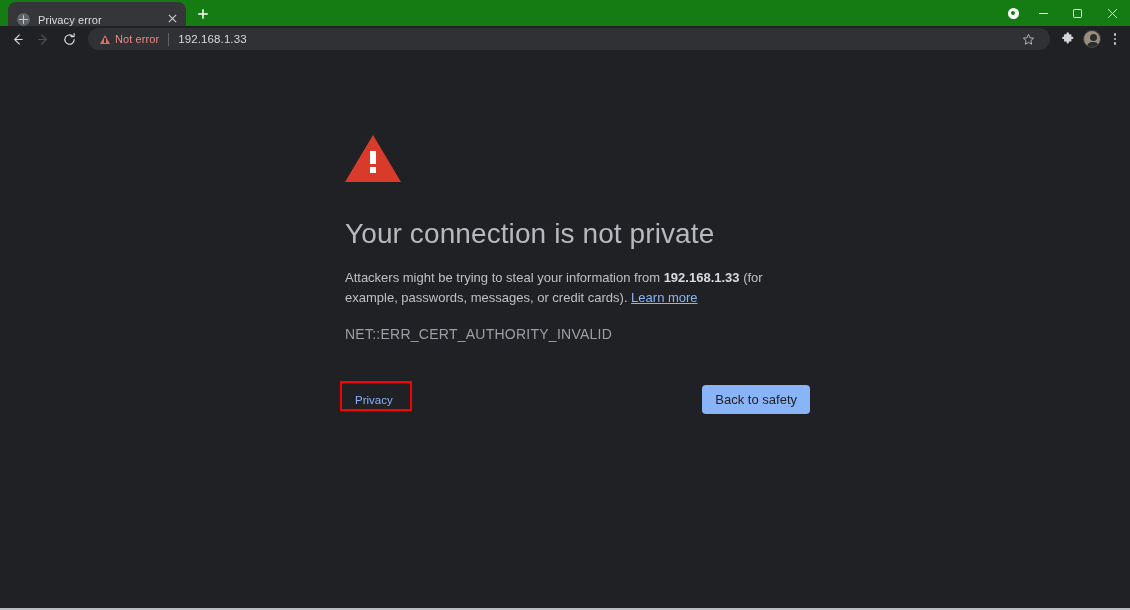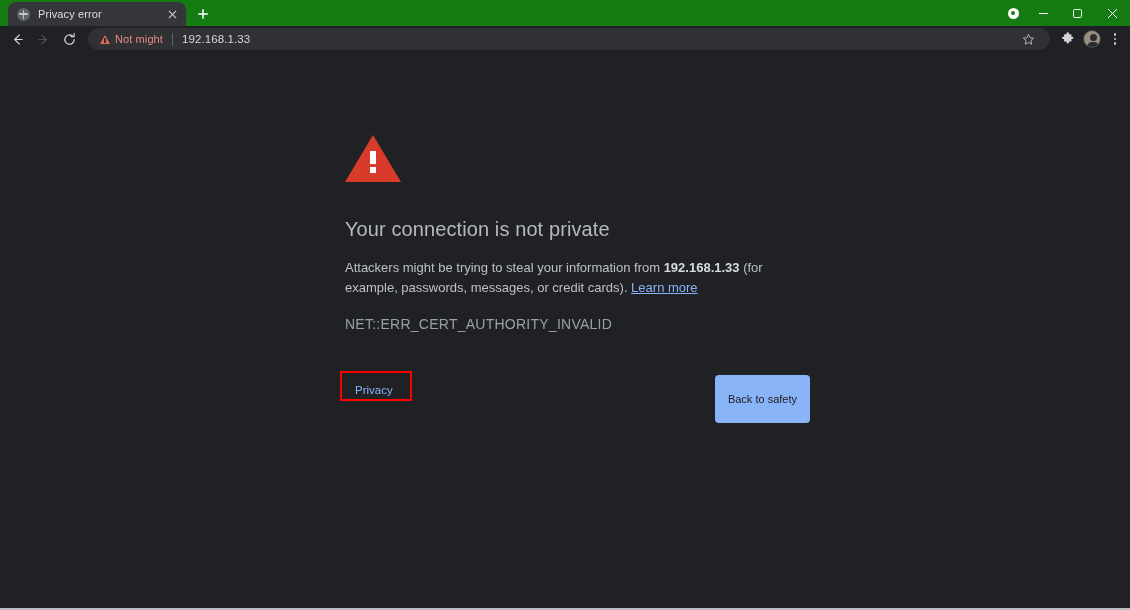--- a/index.html
+++ b/index.html
@@ -17,21 +17,21 @@
     width: 1130px; height: 26px;
     background: #157c14;
     display: flex; align-items: flex-end;
   }
   .tab {
     position: relative;
     margin-left: 8px;
     width: 178px; height: 24px;
     background: #35363a;
     border-radius: 8px 8px 0 0;
-    display: flex; align-items: center;
+    display: flex; align-items: flex-end;
     padding: 0 6px 0 9px;
     cursor: default;
   }
   .tab-favicon {
     width: 13px; height: 13px; flex: 0 0 13px;
     border-radius: 50%;
     background: #5f6368;
     position: relative;
     margin-right: 8px;
   }
@@ -213,21 +213,21 @@
   }
   .tri .bang-top {
     position: absolute; left: -3px; top: 16px;
     width: 6px; height: 13px; background: #fff;
   }
   .tri .bang-dot {
     position: absolute; left: -3px; top: 32px;
     width: 6px; height: 6px; background: #fff;
   }
   h1.err-title {
-    font-size: 20px; font-weight: 400;
+    font-size: 28px; font-weight: 400;
     color: #b6b9bd;
     letter-spacing: .1px;
     margin-bottom: 17px;
     line-height: 1.2;
   }
   p.err-body {
     font-size: 13px; line-height: 1.55;
     color: #bdc0c4;
     max-width: 420px;
     margin-bottom: 18px;
@@ -257,23 +257,23 @@
   .highlight-box {
     position: absolute;
     left: -5px; top: -5px;
     width: 72px; height: 30px;
     border: 2px solid #fe0000;
     pointer-events: none;
   }
   .btn-safety {
     position: absolute; right: -15px; top: -1px;
     background: #8ab4f8; border: none;
-    color: #202124; font-size: 11px;
+    color: #202124; font-size: 13px;
     font-family: "Liberation Sans", sans-serif;
-    padding: 18px 13px;
+    padding: 7px 13px;
     border-radius: 4px; cursor: pointer;
     white-space: nowrap;
   }
 </style>
 </head>
 <body>
 
 <div class="tabstrip">
 
   <div class="tab">
@@ -331,21 +331,21 @@
   <div class="nav-btn">
     <svg width="15" height="15" viewBox="0 0 16 16" aria-hidden="true">
       <path d="M13 8 A5 5 0 1 1 11.2 4.2" stroke="#d7d9dc" stroke-width="1.25" fill="none" stroke-linecap="round"></path>
       <path d="M12.9 1.6 L12.9 4.9 L9.6 4.9" stroke="#d7d9dc" stroke-width="1.25" fill="none" stroke-linecap="round" stroke-linejoin="round"></path>
     </svg>
   </div>
 
   <div class="omnibox">
     <span class="notsecure">
       <span class="warn-tri"></span>
-      <span class="notsecure-label">Not might</span>
+      <span class="notsecure-label">Not error</span>
     </span>
     <span class="omni-sep"></span>
     <span class="omni-url">192.168.1.33</span>
 
     <span class="omni-right">
       <span class="icon-btn">
         <svg width="13" height="13" viewBox="0 0 16 16" aria-hidden="true">
           <path d="M8 1.8 L9.9 5.9 L14.3 6.4 L11 9.4 L11.9 13.8 L8 11.6 L4.1 13.8 L5 9.4 L1.7 6.4 L6.1 5.9 Z" stroke="#c4c6c9" stroke-width="1.05" fill="none" stroke-linejoin="round"></path>
         </svg>
       </span>

